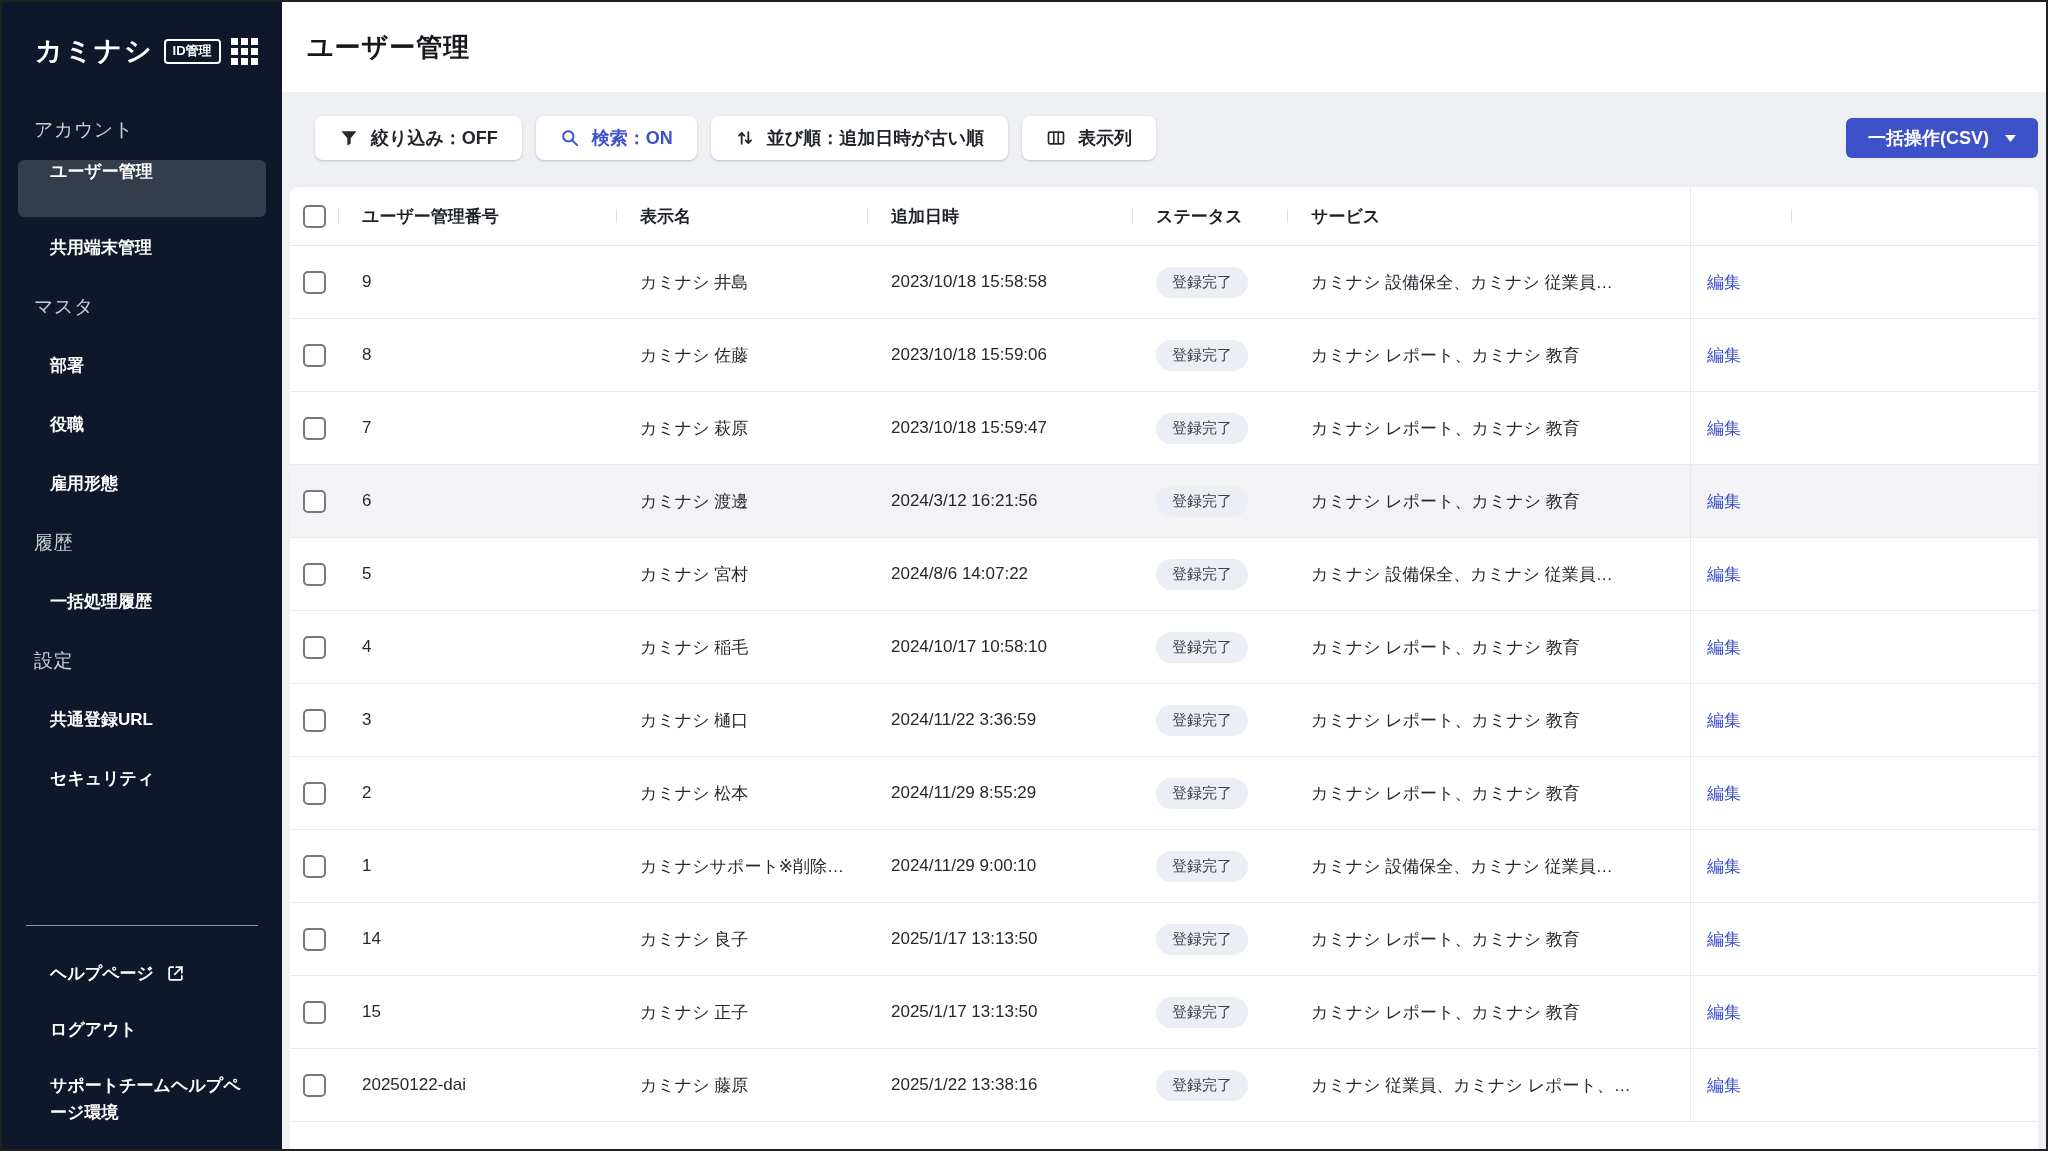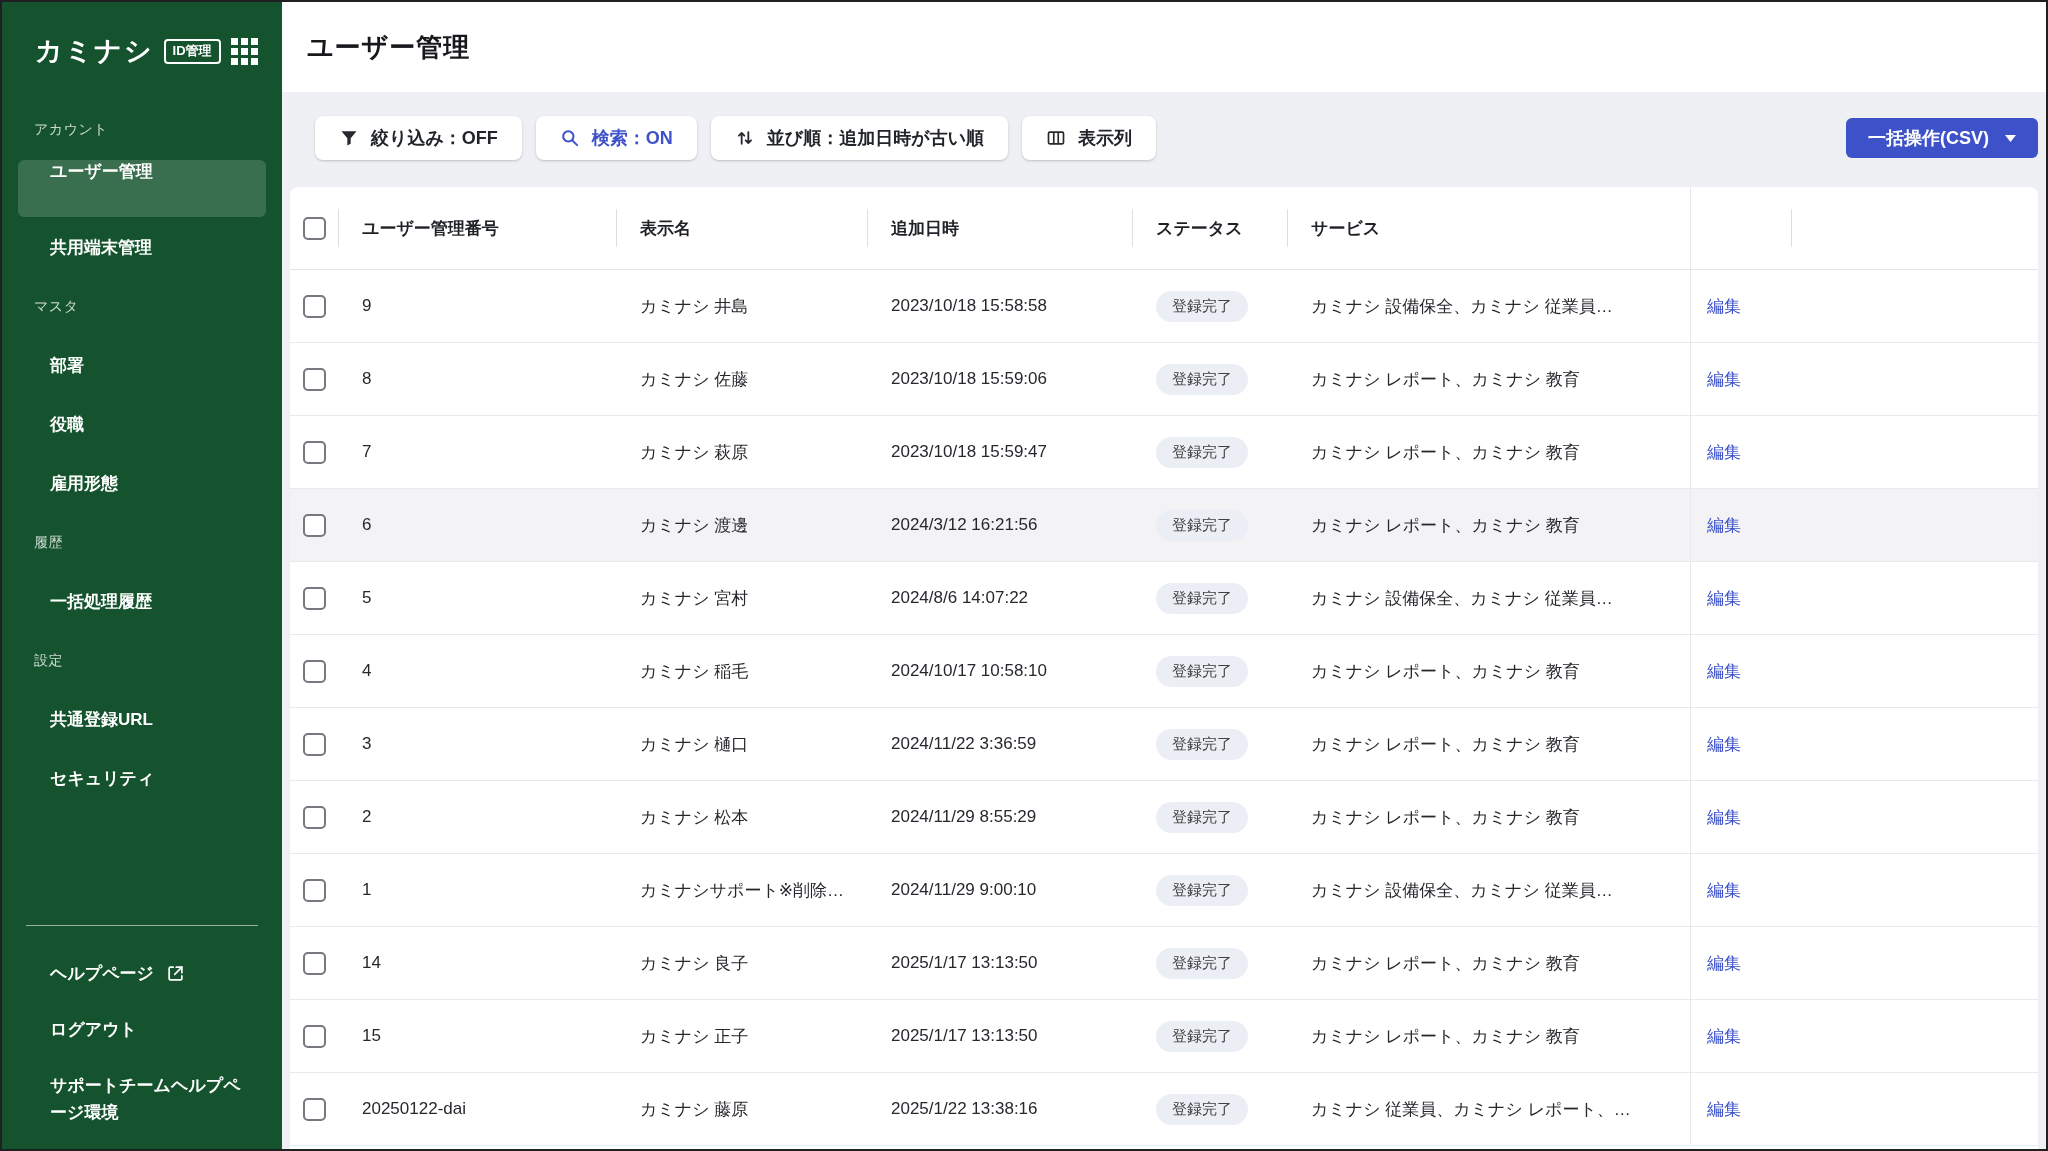--- a/index.html
+++ b/index.html
@@ -8,38 +8,38 @@
 
   .screen{
     position:relative; width:2048px; height:1151px; margin:0 auto;
     display:flex; overflow:hidden; background:#fff;
     border:2px solid #1f2022;
   }
 
   
   .sidebar{
     width:280px; flex:0 0 280px; height:100%;
-    background:#14532d; color:#fff;
+    background:#0f172a; color:#fff;
     display:flex; flex-direction:column;
   }
   .side-logo{
     display:flex; align-items:center; gap:10px;
     padding:30px 28px 0 33px; height:68px; flex:0 0 68px;
   }
   .brand-name{ font-size:27px; font-weight:800; letter-spacing:2px; color:#fff; white-space:nowrap; }
   .brand-badge{
     border:2.5px solid #fff; border-radius:4px; padding:1px 7px 2px;
     font-size:13px; font-weight:700; color:#fff; white-space:nowrap;
   }
   .grid-icon{ margin-left:auto; display:grid; grid-template-columns:repeat(3,7px); grid-gap:3px; cursor:pointer; }
   .grid-icon i{ width:7px; height:7px; background:#fff; display:block; }
 
   .side-nav{ padding:30px 16px 0; }
   .side-entry{ height:59px; display:flex; align-items:center; }
-  .side-section-label{ font-size:14px; color:rgba(255,255,255,0.78); padding-left:16px; letter-spacing:.5px;font-family:Liberation Serif, serif; }
+  .side-section-label{ font-size:19px; color:rgba(255,255,255,0.78); padding-left:16px; letter-spacing:.5px;font-family:Liberation Serif, serif; }
   .side-item{ font-size:17px; font-weight:700; padding-left:32px; border-radius:6px; cursor:pointer; width:100%; }
   .side-item.active{ background:rgba(255,255,255,0.16); height:57px; }
 
   .side-divider{ margin:0 24px; margin-top:auto; border-top:1px solid rgba(255,255,255,0.55); }
   .side-footer{ padding:20px 16px 8px; }
   .side-foot-item{
     display:flex; align-items:center; gap:12px;
     padding:15px 24px 15px 32px; font-size:17px; font-weight:700;
     line-height:1.55; cursor:pointer;
   }
@@ -78,21 +78,21 @@
 
   
   .card{
     flex:1 1 auto; min-height:0; background:#fff; border-radius:8px 8px 0 0; overflow:hidden;
   }
   .thead,.trow{
     display:grid;
     grid-template-columns:48px 278px 251px 265px 155px 403px 101px minmax(0,1fr);
     align-items:center;
   }
-  .thead{ height:83px; border-bottom:1px solid #E3E5E9;font-family:Liberation Serif, serif; }
+  .thead{ height:59px; border-bottom:1px solid #E3E5E9;font-family:Liberation Serif, serif; }
   .thead .hcell{ position:relative; height:100%; display:flex; align-items:center; padding-left:24px; font-size:17px; font-weight:700; color:#1e2126; white-space:nowrap; overflow:hidden; }
   .thead .hcell.sep::before{
     content:""; position:absolute; left:0; top:22px; bottom:22px; width:1px; background:#DCDEE3;
   }
   .c-checkwrap{ height:100%; display:flex; align-items:center; justify-content:center; }
   .cb{
     width:23px; height:23px; border:2.5px solid #75787E; border-radius:5px; background:#fff;
     display:inline-block; cursor:pointer; flex:0 0 auto;
   }
   .trow{ height:73px; border-bottom:1px solid #E9EAEE; background:#fff; }

